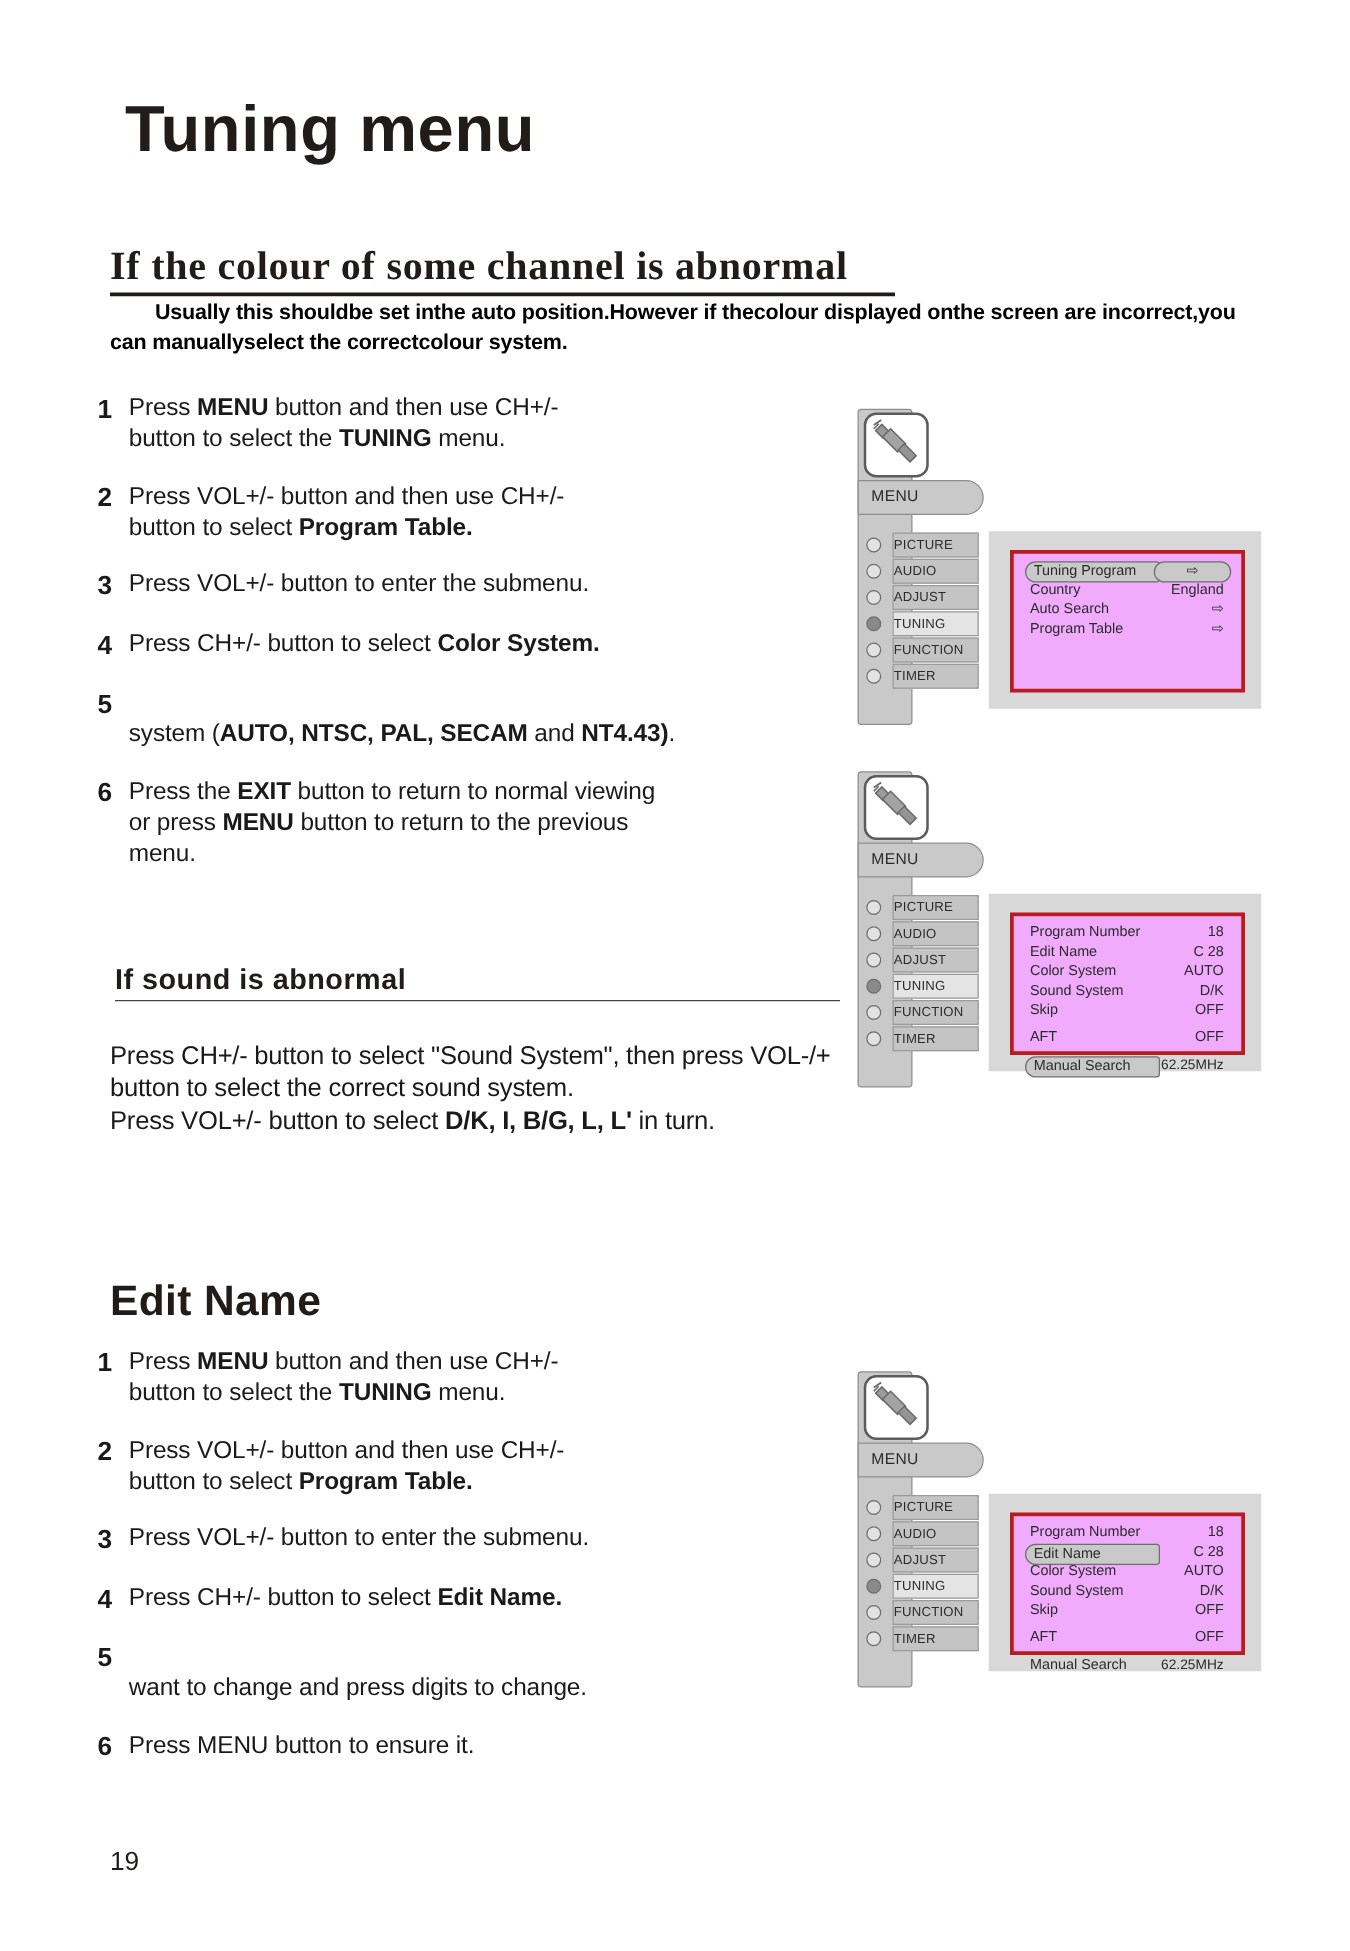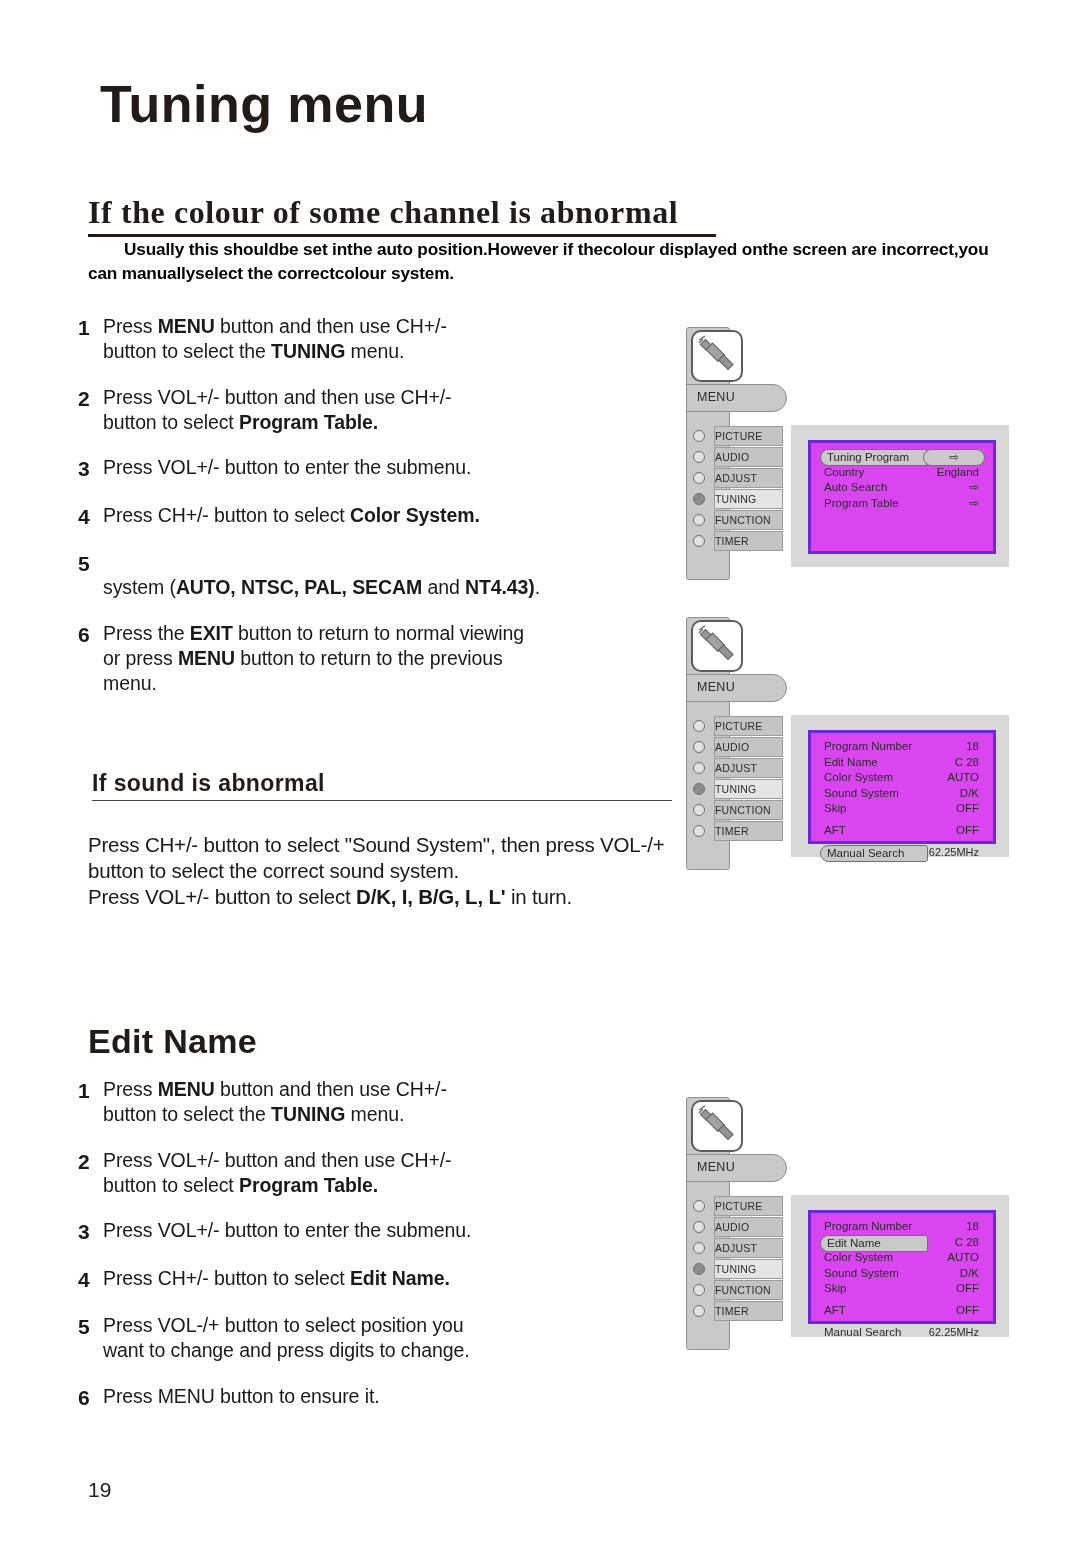--- a/index.html
+++ b/index.html
@@ -233,22 +233,22 @@
     height: 142px;
     background: #d8d8d8;
     box-sizing: border-box;
   }
   .osd .screen .inner {
     position: absolute;
     left: 17px;
     top: 15px;
     right: 13px;
     bottom: 13px;
-    background: #d946ef;
-    border: 3px solid #6d28d9;
+    background: #f0abfc;
+    border: 3px solid #b91c1c;
     box-sizing: border-box;
   }
   .osd .rows {
     position: absolute;
     left: 9px;
     right: 8px;
     top: 6px;
   }
   .osd .row {
     position: relative;
@@ -358,21 +358,21 @@
     <div class="step">
       <div class="num">3</div>
       <div class="body"><span>Press VOL+/- button to enter the submenu.</span></div>
     </div>
     <div class="step">
       <div class="num">4</div>
       <div class="body"><span>Press CH+/- button to select </span><b>Edit Name.</b></div>
     </div>
     <div class="step">
       <div class="num">5</div>
-      <div class="body"><span>Press VOL-/+ button to select position you</span><br><span>want to change and press digits to change.</span></div>
+      <div class="body"><br><span>want to change and press digits to change.</span></div>
     </div>
     <div class="step">
       <div class="num">6</div>
       <div class="body"><span>Press MENU button to ensure it.</span></div>
     </div>
   </div>
 
 <div class="page-number">19</div>
 
 <div class="osd" id="osd-1">

